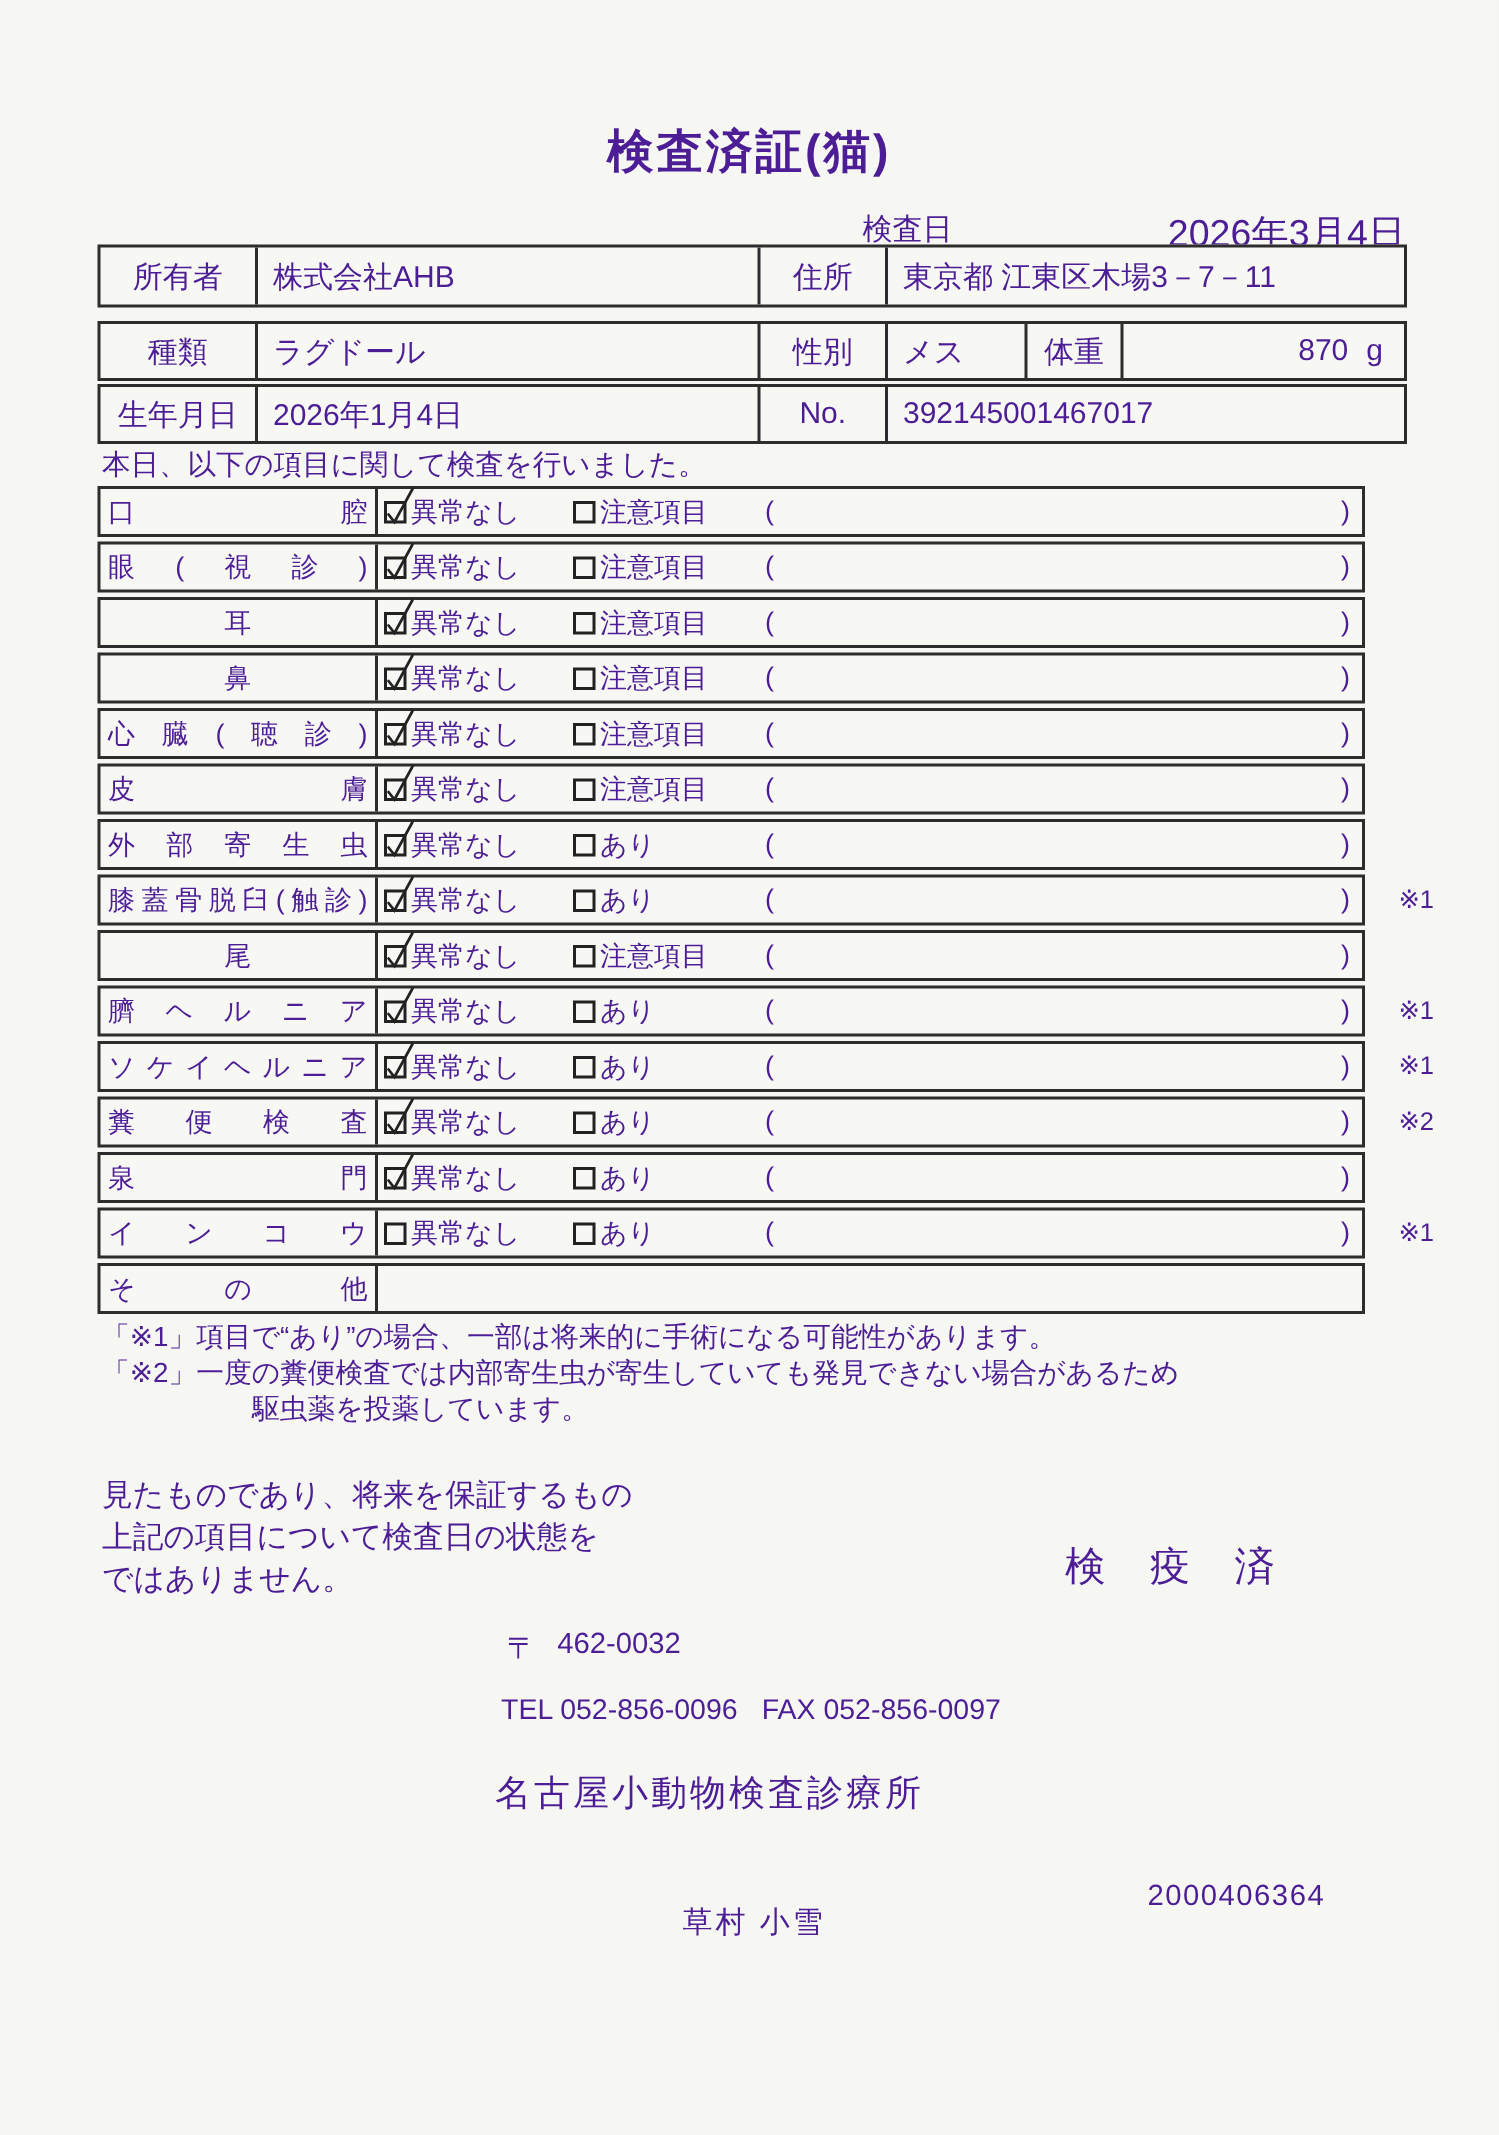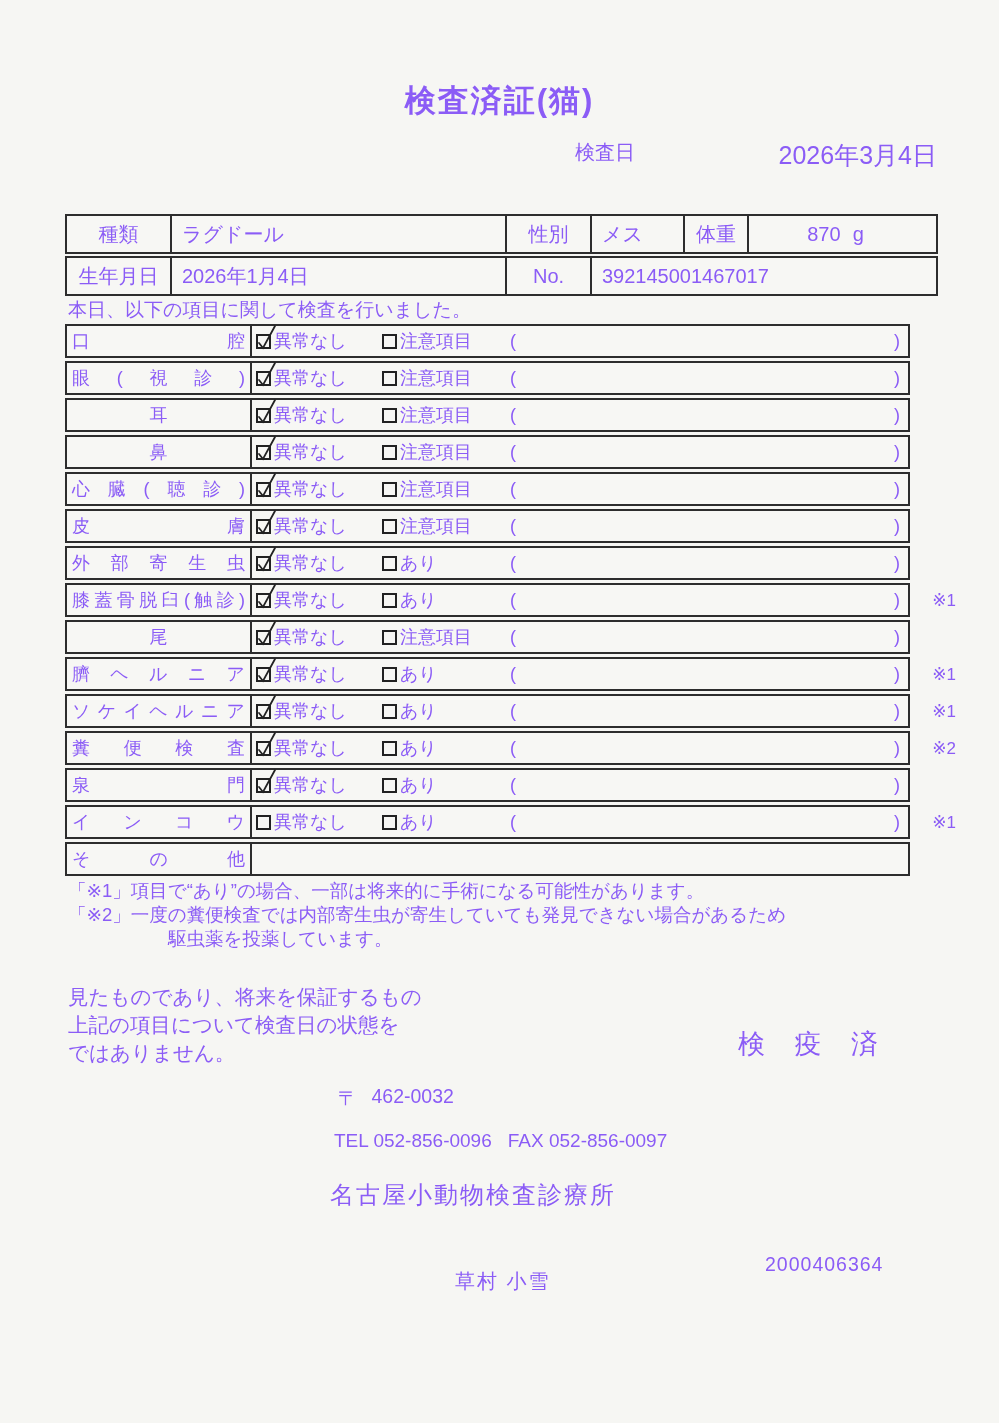--- a/index.html
+++ b/index.html
@@ -2,21 +2,21 @@
 <html><head>
 <meta charset="utf-8">
 <style>
   html,body{margin:0;padding:0;}
   body{background:#e9e9e6;}
   #page{
     position:relative;
     width:999px;height:1423px;
     background:#f6f6f3;
     font-family:"Liberation Sans","DejaVu Sans",sans-serif;
-    color:#8b5cf6;
+    color:#4c1d95;
     overflow:hidden;
   }
   
   .title{
     position:absolute;top:80px;left:0;width:100%;
     text-align:center;font-size:31px;font-weight:bold;letter-spacing:2px;
   }
   .exam-label{position:absolute;top:139px;left:575px;font-size:20px;}
   .exam-value{position:absolute;top:139px;right:62px;font-size:25px;}
   
@@ -28,21 +28,21 @@
   .hbox .cell{
     box-sizing:border-box;height:100%;display:flex;align-items:center;
     border-right:2px solid #2d2d2d;overflow:hidden;white-space:nowrap;
   }
   .hbox .cell:last-child{border-right:none;}
   .lab{justify-content:center;}
   .val{padding-left:10px;}
   .t1{top:163px;height:42px;grid-template-columns:105px 335px 85px 1fr;}
   .t2a{top:214px;height:40px;grid-template-columns:105px 335px 85px 93px 64px 1fr;}
   .t2b{top:256px;height:40px;grid-template-columns:105px 335px 85px 1fr;}
-  .weight-cell{justify-content:center;padding-right:14px;gap:12px;}
+  .weight-cell{justify-content:flex-end;padding-right:14px;gap:12px;}
   
   .intro{position:absolute;top:297px;left:68px;font-size:19px;}
   
   .insp{position:absolute;top:324px;left:65px;width:845px;}
   .insp-row{
     box-sizing:border-box;height:34px;margin-bottom:3px;
     border:2px solid #2d2d2d;display:flex;background:#f7f7f4;
   }
   .insp-label{
     box-sizing:border-box;width:185px;border-right:2px solid #2d2d2d;
@@ -60,38 +60,44 @@
   .cb{
     position:relative;display:inline-block;box-sizing:border-box;
     width:15px;height:15px;border:2px solid #222;margin-right:3px;flex:0 0 auto;
   }
   .tick{position:absolute;left:-4px;top:-14px;overflow:visible;}
   
   .notes{position:absolute;top:879px;left:68px;font-size:18.5px;line-height:24px;}
   .note-indent{padding-left:100px;}
   
   .disclaimer{position:absolute;top:983px;left:68px;font-size:20.5px;line-height:28px;}
-  .stamp{position:absolute;top:1026px;left:738px;font-size:27px;letter-spacing:11px;font-weight:500;}
+  .stamp{position:absolute;top:1026px;left:710px;font-size:27px;letter-spacing:11px;font-weight:500;}
   .postal{position:absolute;top:1085px;left:338px;font-size:19.5px;display:flex;gap:14px;white-space:nowrap;}
   .postal .addr{margin-left:14px;}
   .telfax{position:absolute;top:1130px;left:334px;font-size:19px;display:flex;gap:16px;white-space:nowrap;}
   .clinic-name{position:absolute;top:1179px;left:330px;font-size:24px;letter-spacing:2px;}
   .vet-name{position:absolute;top:1268px;left:455px;font-size:20px;letter-spacing:2px;}
   .serial{position:absolute;top:1253px;left:765px;font-size:19.5px;letter-spacing:1px;}
 </style>
 </head>
 <body>
 
 <div id="page">
 
   <div class="title">検査済証(猫)</div>
 
   <div class="exam-label">検査日</div>
   <div class="exam-value">2026年3月4日</div>
 
+  <div class="hbox t1">
+    <div class="cell lab">所有者</div>
+    <div class="cell val">株式会社AHB</div>
+    <div class="cell lab">住所</div>
+    <div class="cell val">東京都 江東区木場3－7－11</div>
+  </div>
 
   <div class="hbox t2a">
     <div class="cell lab">種類</div>
     <div class="cell val">ラグドール</div>
     <div class="cell lab">性別</div>
     <div class="cell val">メス</div>
     <div class="cell lab">体重</div>
     <div class="cell weight-cell">
       <span>870</span>
       <span>g</span>

